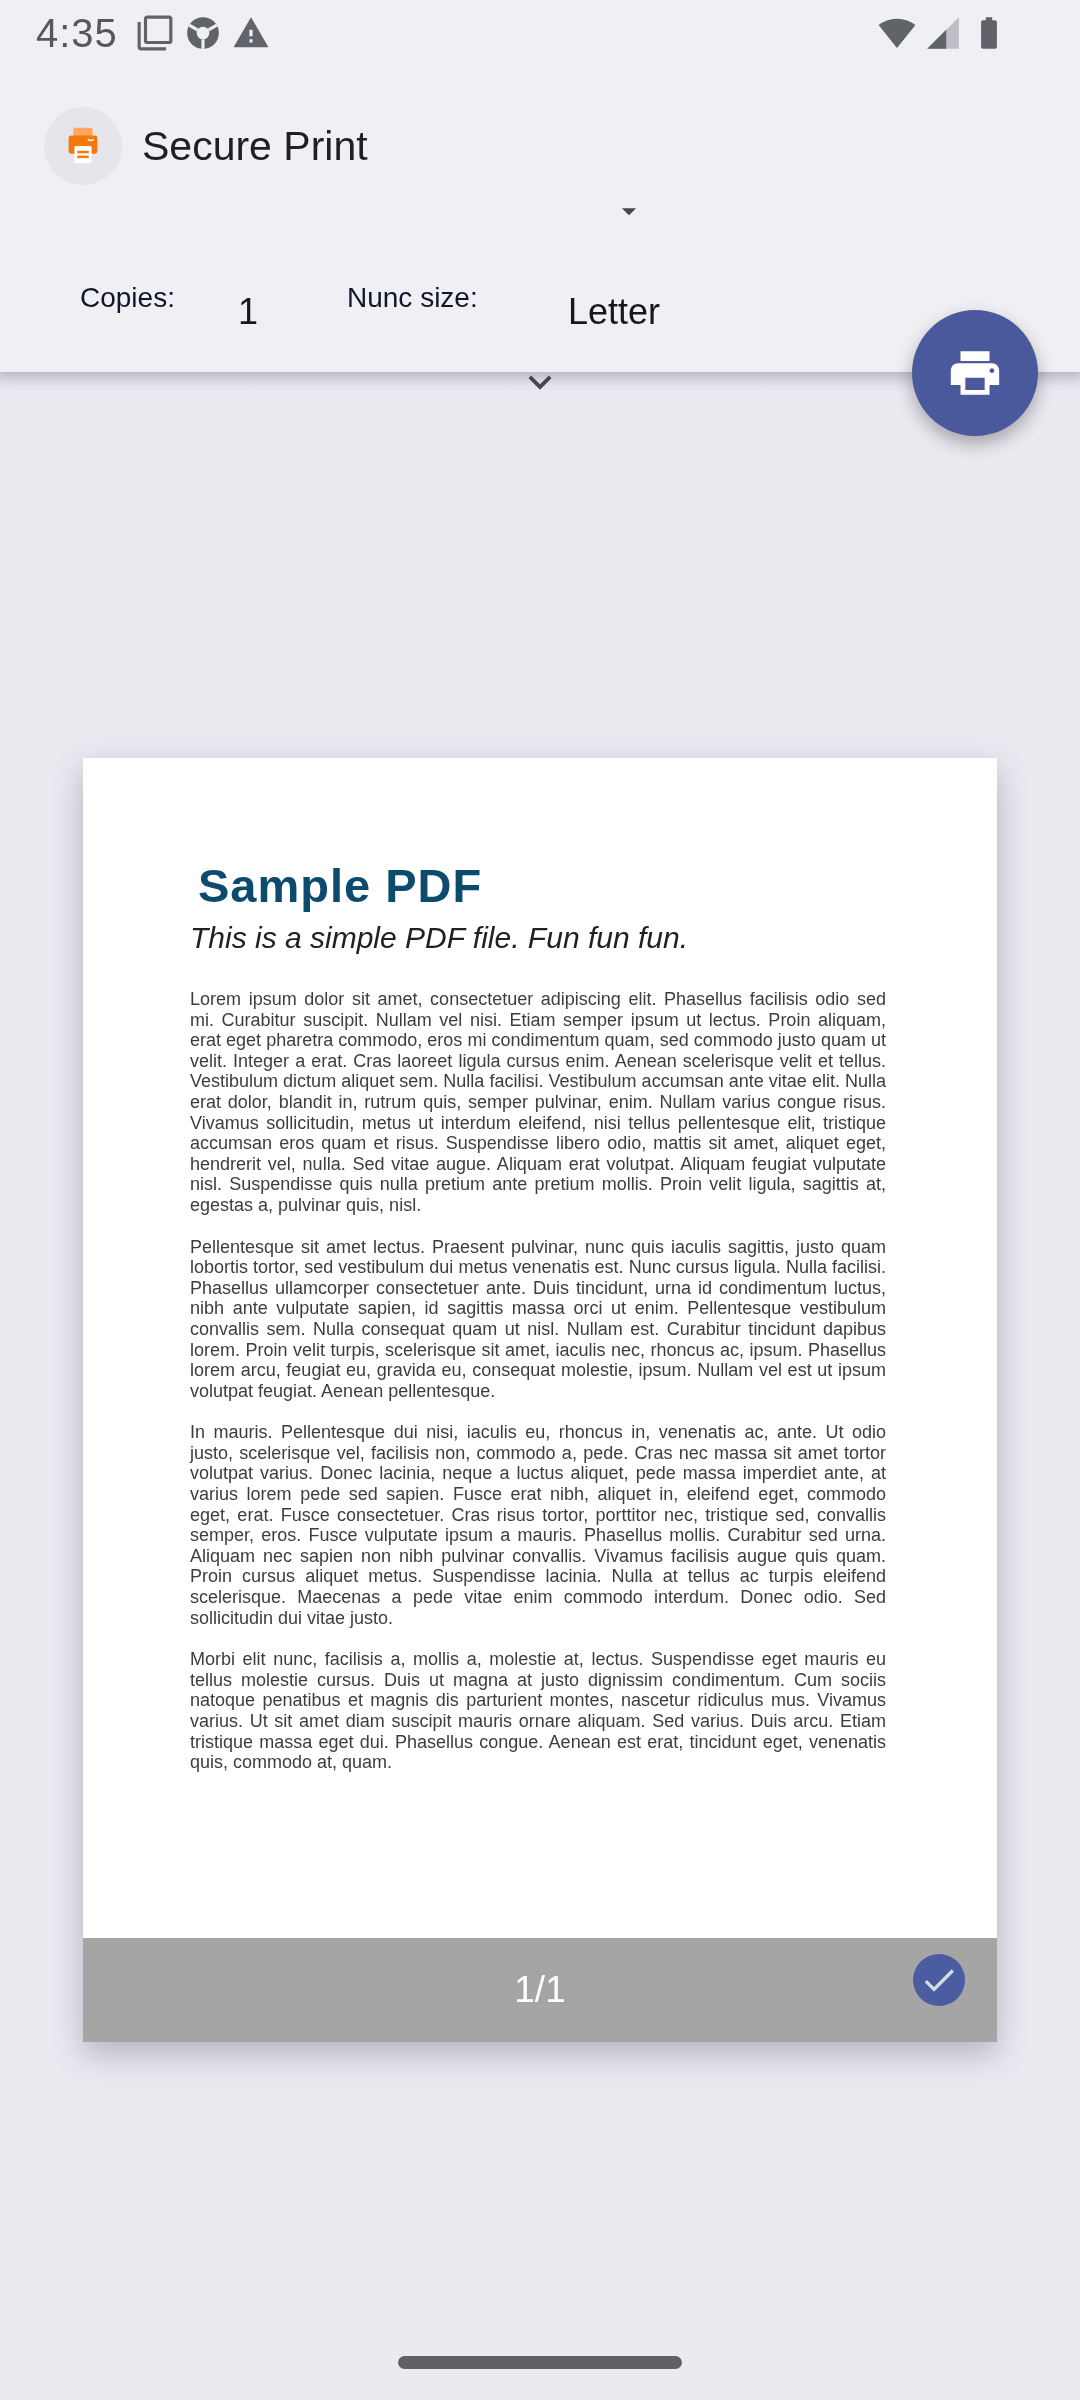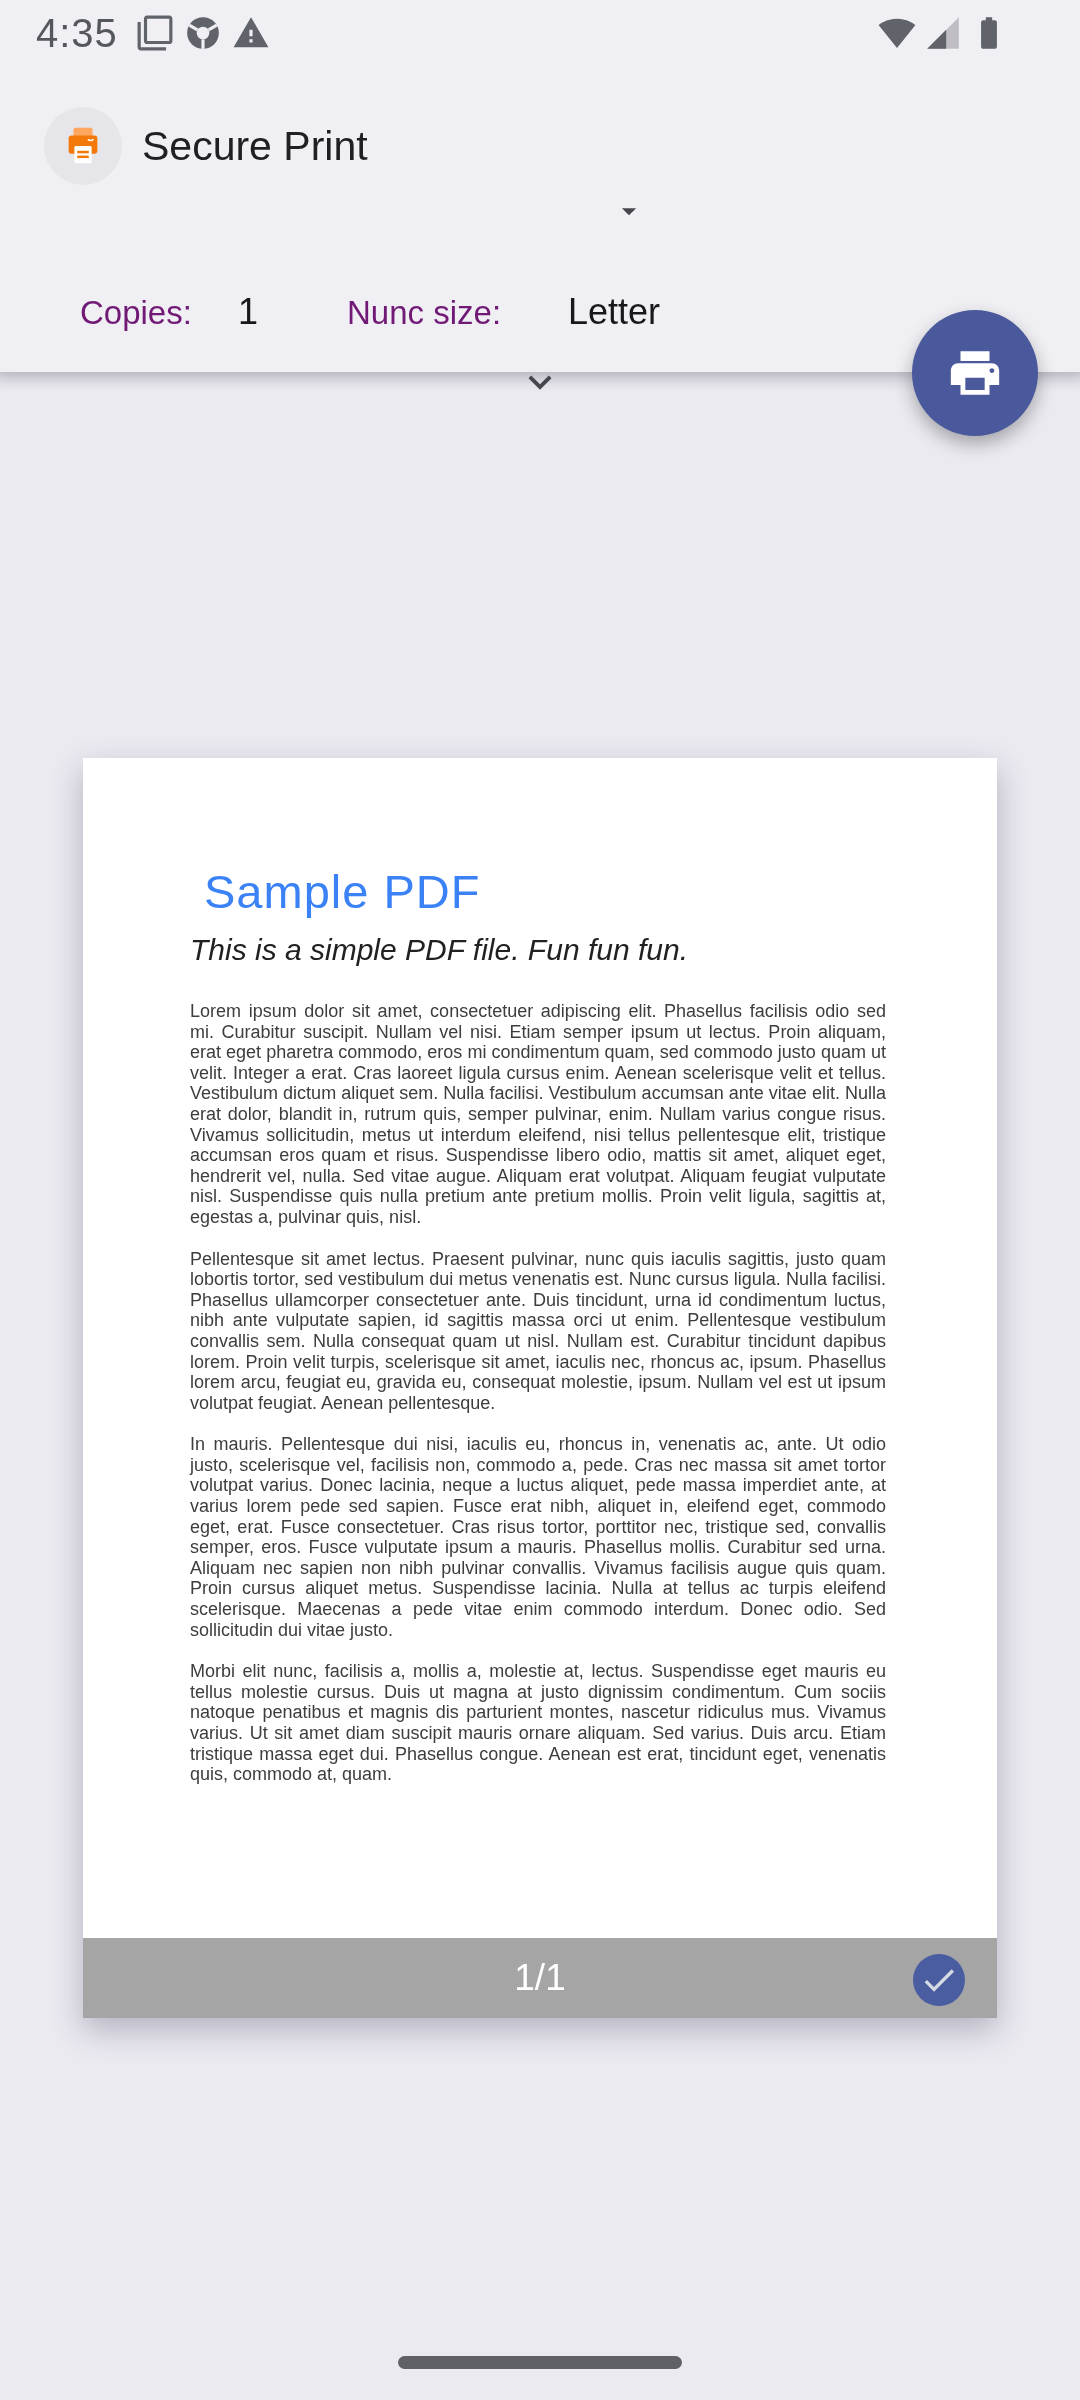--- a/index.html
+++ b/index.html
@@ -20,21 +20,21 @@
   .sb-right .sb-ico:last-child{margin-right:0}
   
   .header{
     position:absolute;top:66px;left:0;right:0;height:306px;background:#f0eff4;
     box-shadow:0 4px 10px rgba(40,40,60,.16);z-index:4;
   }
   .dest-row{position:absolute;top:40px;left:44px;right:380px;height:80px;display:flex;align-items:center;cursor:pointer}
   .avatar{width:78px;height:78px;border-radius:50%;background:#e6e5e9;display:flex;align-items:center;justify-content:center}
   .dest-name{margin-left:20px;font-size:41px;color:#1f2023}
   .dd-icon{position:absolute;top:128px;left:612px;width:34px;height:34px}
-  .opt{position:absolute;top:228px;font-size:33px;color:#701a75;white-space:nowrap}
+  .opt{position:absolute;top:216px;font-size:28px;color:#0f172a;white-space:nowrap}
   .opt.value{color:#17181a;font-size:36px;top:225px}
   .lbl-copies{left:80px}
   .val-copies{left:238px}
   .lbl-paper{left:347px}
   .val-paper{left:568px}
   .expand-btn{
     position:absolute;left:506px;top:288px;width:68px;height:56px;border:0;background:transparent;
     display:flex;align-items:center;justify-content:center;cursor:pointer;padding:0;
   }
   
@@ -47,25 +47,25 @@
   .content{position:absolute;top:372px;left:0;right:0;bottom:0;background:#ebeaf1;z-index:1}
   .content::before{
     content:"";position:absolute;top:0;left:0;right:0;height:20px;
     background:linear-gradient(to bottom,rgba(40,40,60,.12),rgba(40,40,60,0));
   }
   .page{
     position:absolute;left:83px;top:386px;width:914px;background:#fff;
     box-shadow:0 12px 30px rgba(50,50,75,.30);
   }
   .page-white{height:1180px;box-sizing:border-box;padding:92px 107px 0;overflow:hidden}
-  .doc-title{margin:14px;font-size:47px;font-weight:400;color:#3b82f6;letter-spacing:1px}
+  .doc-title{margin:8px;font-size:47px;font-weight:700;color:#0c4a6e;letter-spacing:1px}
   .doc-subtitle{font-size:30px;font-style:italic;color:#212121}
   .doc-paras{margin-top:34px;font-size:18px;line-height:20.6px;color:#3d3d3d;text-align:justify}
   .doc-paras p{margin:0 4px 21px 0}
-  .pagebar{height:80px;background:#a5a5a5;position:relative;display:flex;align-items:center;justify-content:center}
+  .pagebar{height:104px;background:#a5a5a5;position:relative;display:flex;align-items:center;justify-content:center}
   .page-num{color:#ffffff;font-size:37px}
   .check{
     position:absolute;right:32px;top:16px;width:52px;height:52px;border-radius:50%;border:0;padding:0;
     background:#4a5da1;display:flex;align-items:center;justify-content:center;cursor:pointer;
   }
   
   .gesturebar{position:absolute;left:398px;top:2356px;width:284px;height:13px;border-radius:7px;background:#5f6166;z-index:8;cursor:pointer}
 </style>
 </head>
 <body>

